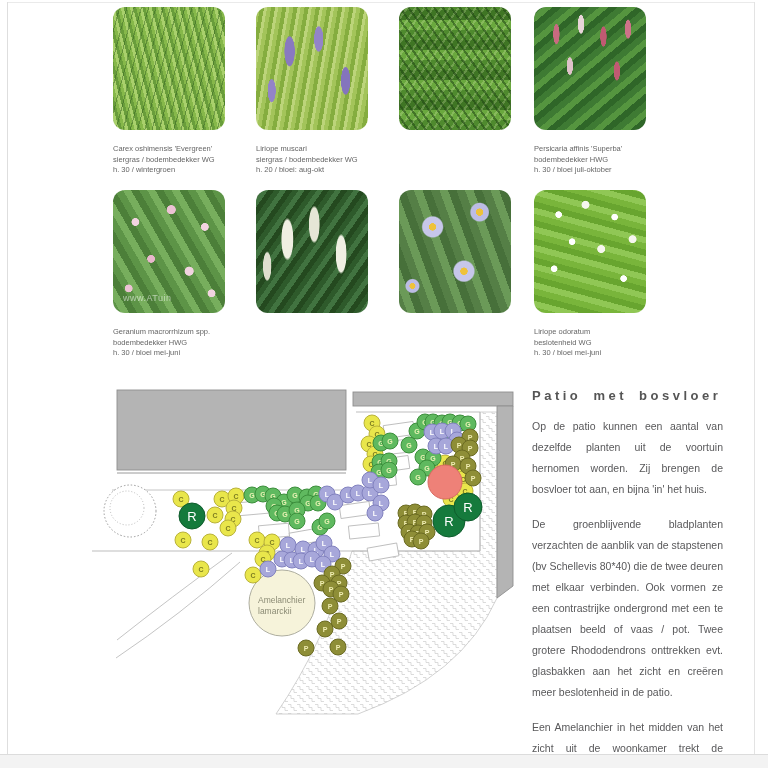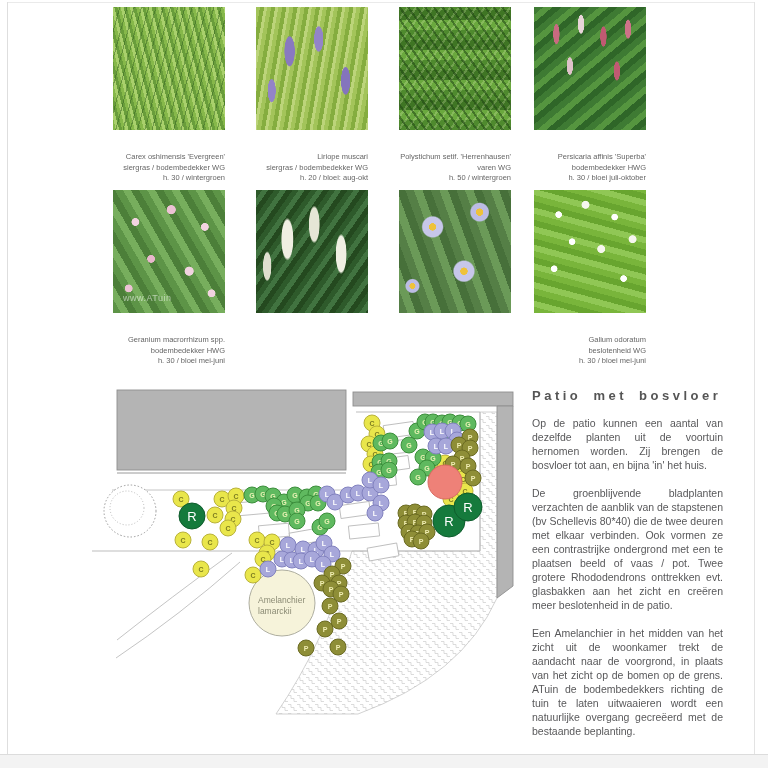--- a/index.html
+++ b/index.html
@@ -7,22 +7,22 @@
   body { font-family:"Liberation Sans", sans-serif; width:768px; height:768px; position:relative; overflow:hidden; }
 
   
   .edge-left  { position:absolute; left:7px;  top:2px; width:1px; height:752px; background:#dedede; }
   .edge-right { position:absolute; left:754px; top:2px; width:1px; height:752px; background:#e3e3e3; }
   .edge-top   { position:absolute; left:7px; top:2px; width:748px; height:1px; background:#eaeaea; }
   .footer-strip { position:absolute; left:0; top:754px; width:768px; height:14px; background:#f3f3f3; border-top:1px solid #dcdcdc; }
 
   
   .cell { position:absolute; width:112px; }
-  .photo { width:112px; height:123px; position:relative; overflow:hidden; }
-  .caption { margin-top:22px; font-size:7.5px; line-height:10.5px; color:#666;text-align:right; }
+  .photo { width:112px; height:123px; position:relative; overflow:hidden;border-radius:12px; }
+  .caption { margin-top:14px; font-size:7.5px; line-height:10.5px; color:#666; }
   .caption span { display:block; }
   .watermark { position:absolute; left:10px; bottom:10px; font-size:9px; color:rgba(255,255,255,.55); letter-spacing:.5px; }
 
   
   .ph1 { background:
     repeating-linear-gradient(105deg, rgba(255,255,255,0) 0 6px, rgba(46,92,30,.45) 6px 7px),
     repeating-linear-gradient(75deg, #86b84a 0 3px, #a9d06c 3px 6px, #699d3b 6px 9px), #8fbe55; }
   .ph2 { background:
     radial-gradient(9px 26px at 30% 36%, #8979c0 55%, transparent 60%),
     radial-gradient(8px 22px at 56% 26%, #9384c8 55%, transparent 60%),
@@ -76,21 +76,21 @@
     radial-gradient(5px 5px at 18% 64%, #ffffff 60%, transparent 72%),
     radial-gradient(5px 5px at 80% 72%, #ffffff 60%, transparent 72%),
     repeating-linear-gradient(15deg, #79b53b 0 6px, #90c755 6px 12px, #68a52f 12px 18px), #83bd47; }
 
   
   #plan-svg { position:absolute; left:80px; top:383px; }
 
   
   .article { position:absolute; left:532px; top:388px; width:191px; color:#58585a; }
   .article h2 { font-size:13px; font-weight:700; color:#555; letter-spacing:3.5px; word-spacing:5px; margin-bottom:13px; }
-  .article p { font-size:10.5px; line-height:14px; text-align:justify; margin-bottom:14px; }
+  .article p { font-size:10.5px; line-height:21px; text-align:justify; margin-bottom:14px; }
 </style>
 </head>
 <body>
 
 <div class="edge-top"></div>
 <div class="edge-left"></div>
 <div class="edge-right"></div>
 
 <figure class="cell" style="left:113px;top:7px">
   <div class="photo ph1"></div>
@@ -103,25 +103,20 @@
 <figure class="cell" style="left:256px;top:7px">
   <div class="photo ph2"></div>
   <figcaption class="caption">
     <span>Liriope muscari</span>
     <span>siergras / bodembedekker WG</span>
     <span>h. 20 / bloei: aug-okt</span>
   </figcaption>
 </figure>
 <figure class="cell" style="left:399px;top:7px">
   <div class="photo ph3"></div>
-  <figcaption class="caption">
-    <span>Polystichum setif. 'Herrenhausen'</span>
-    <span>varen WG</span>
-    <span>h. 50 / wintergroen</span>
-  </figcaption>
 </figure>
 <figure class="cell" style="left:534px;top:7px">
   <div class="photo ph4"></div>
   <figcaption class="caption">
     <span>Persicaria affinis 'Superba'</span>
     <span>bodembedekker HWG</span>
     <span>h. 30 / bloei juli-oktober</span>
   </figcaption>
 </figure>
 
@@ -137,21 +132,21 @@
 </figure>
 <figure class="cell" style="left:256px;top:190px">
   <div class="photo ph6"></div>
 </figure>
 <figure class="cell" style="left:399px;top:190px">
   <div class="photo ph7"></div>
 </figure>
 <figure class="cell" style="left:534px;top:190px">
   <div class="photo ph8"></div>
   <figcaption class="caption">
-    <span>Galium odoratum</span>
+    <span>Liriope odoratum</span>
     <span>beslotenheid WG</span>
     <span>h. 30 / bloei mei-juni</span>
   </figcaption>
 </figure>
 
 <svg id="plan-svg" width="460" height="345" viewBox="80 383 460 345" xmlns="http://www.w3.org/2000/svg">
   <defs>
     <pattern id="herr" width="9" height="9" patternUnits="userSpaceOnUse">
       <path d="M0,2.5 L3,2.5 L3,5.5 L6,5.5 L6,8.5 L9,8.5" fill="none" stroke="#cdcdcd" stroke-width="0.7"></path>
     </pattern>

